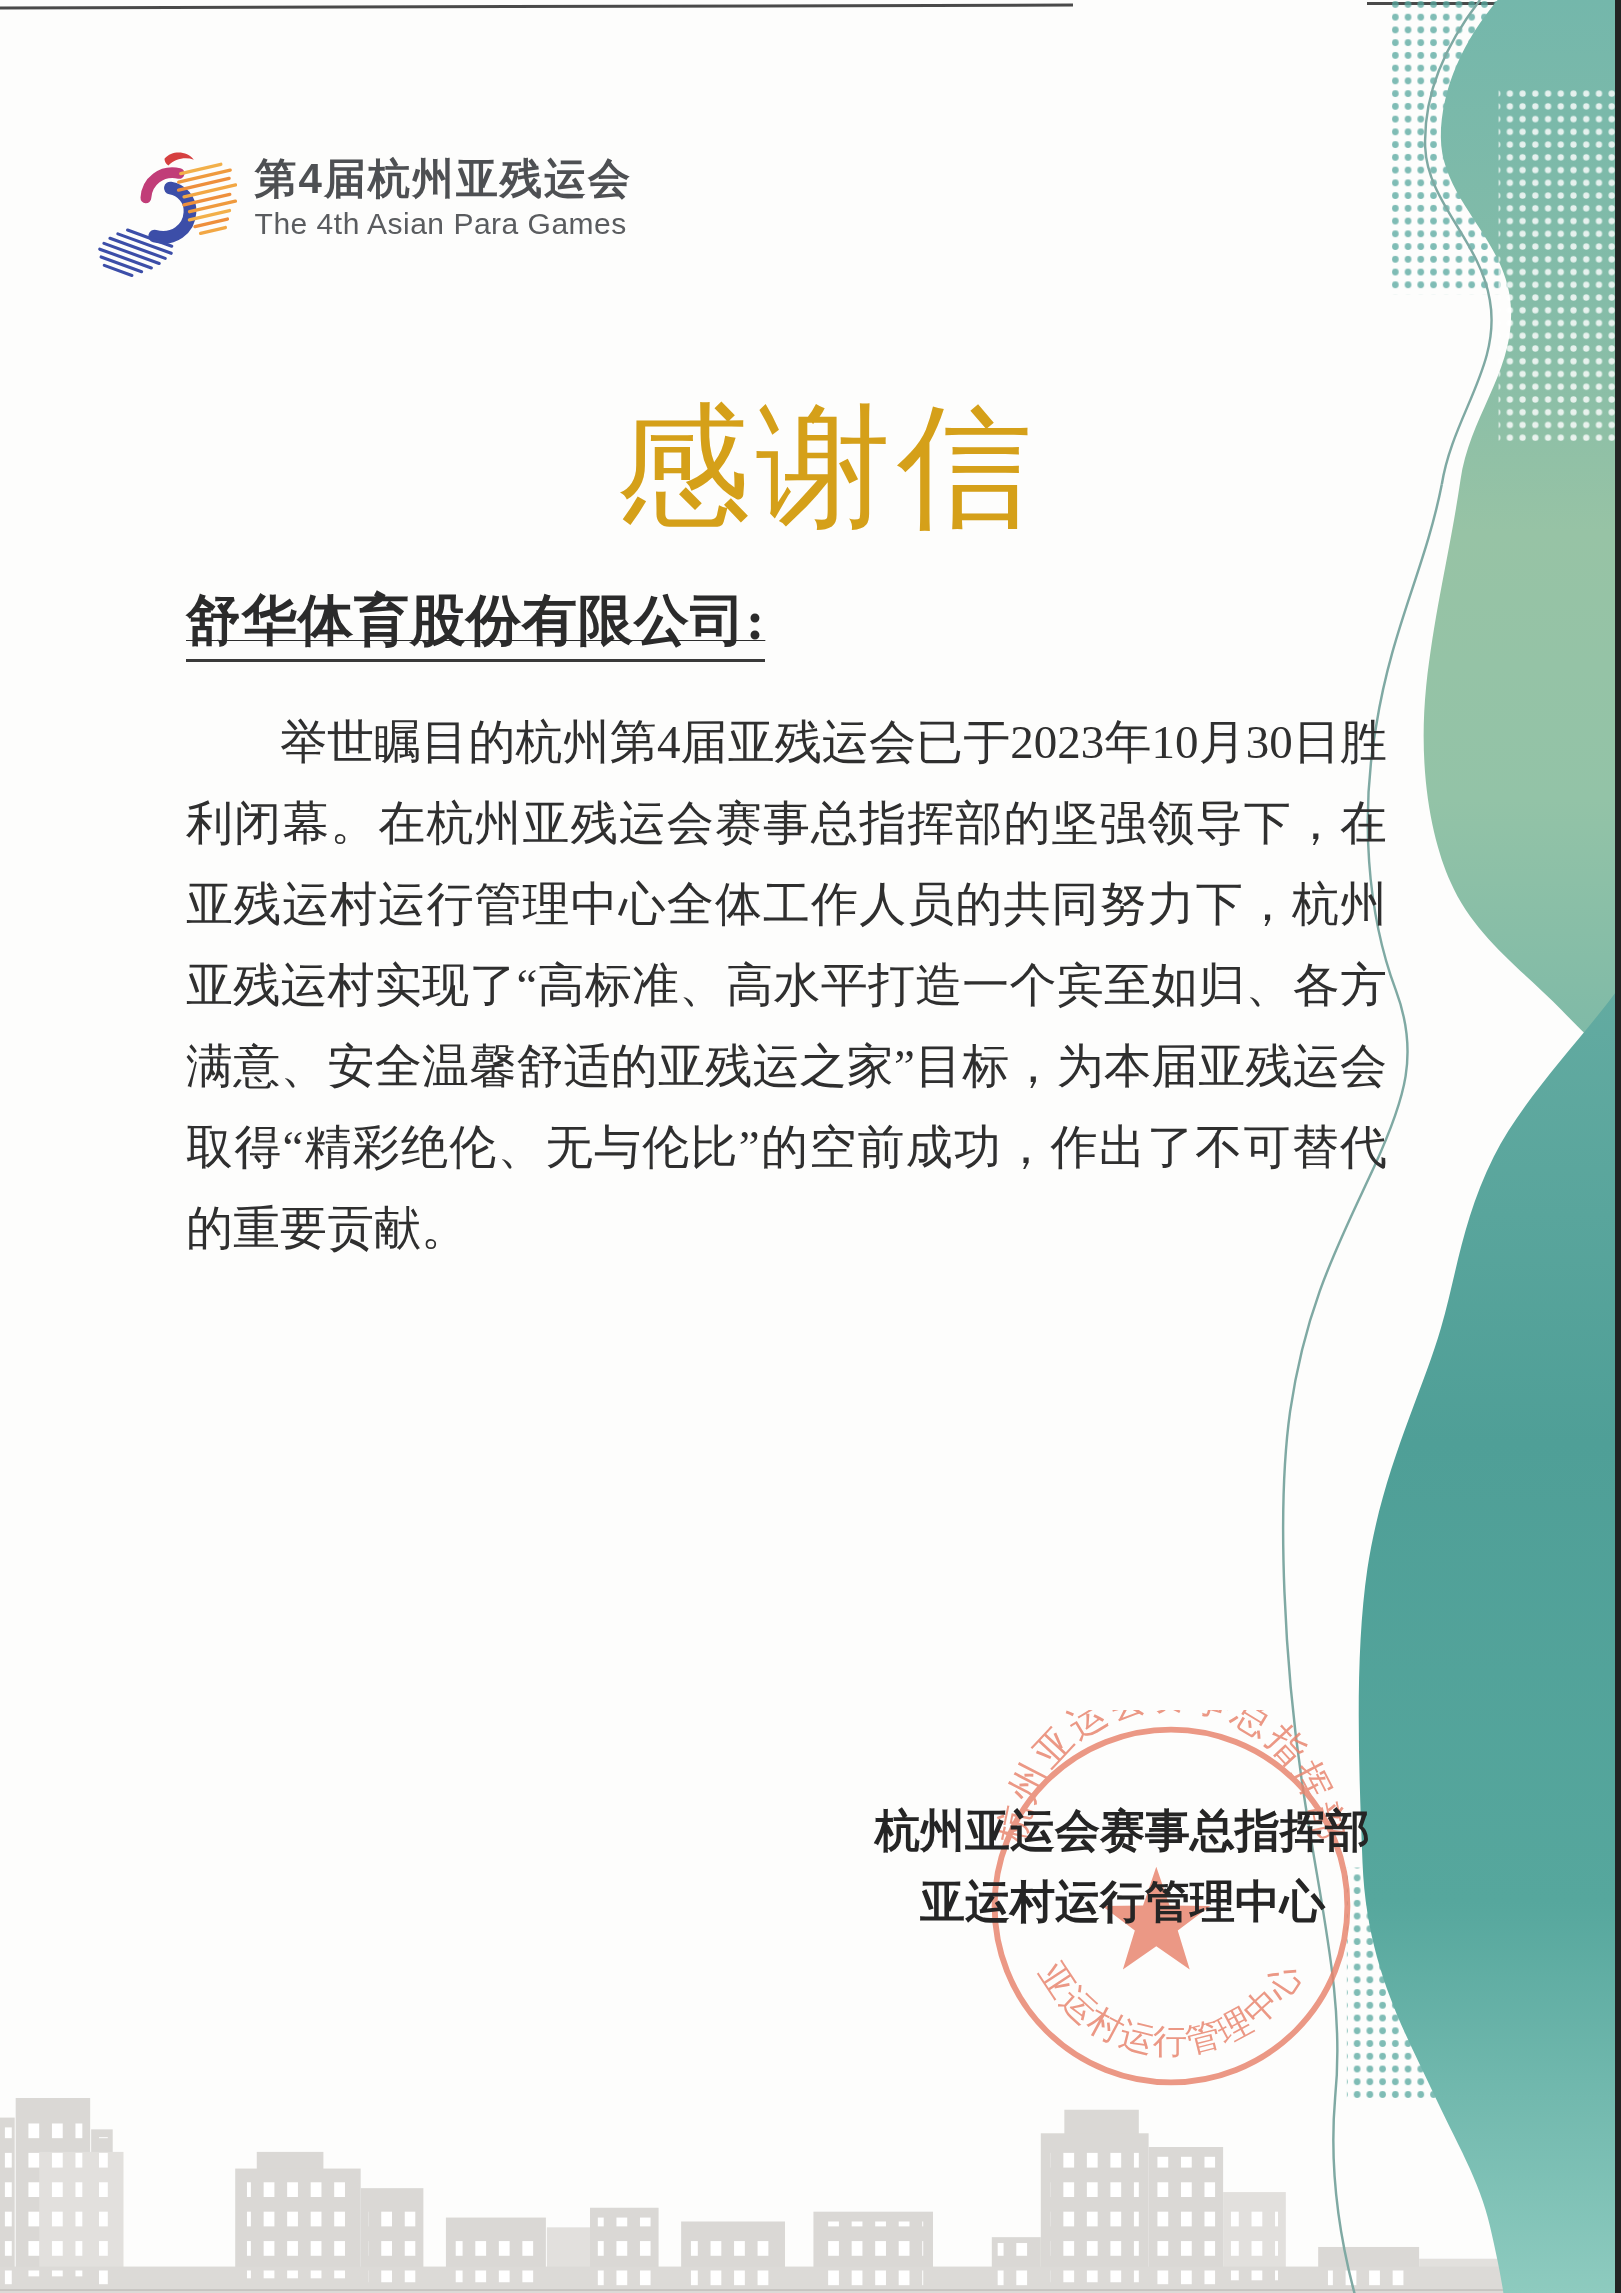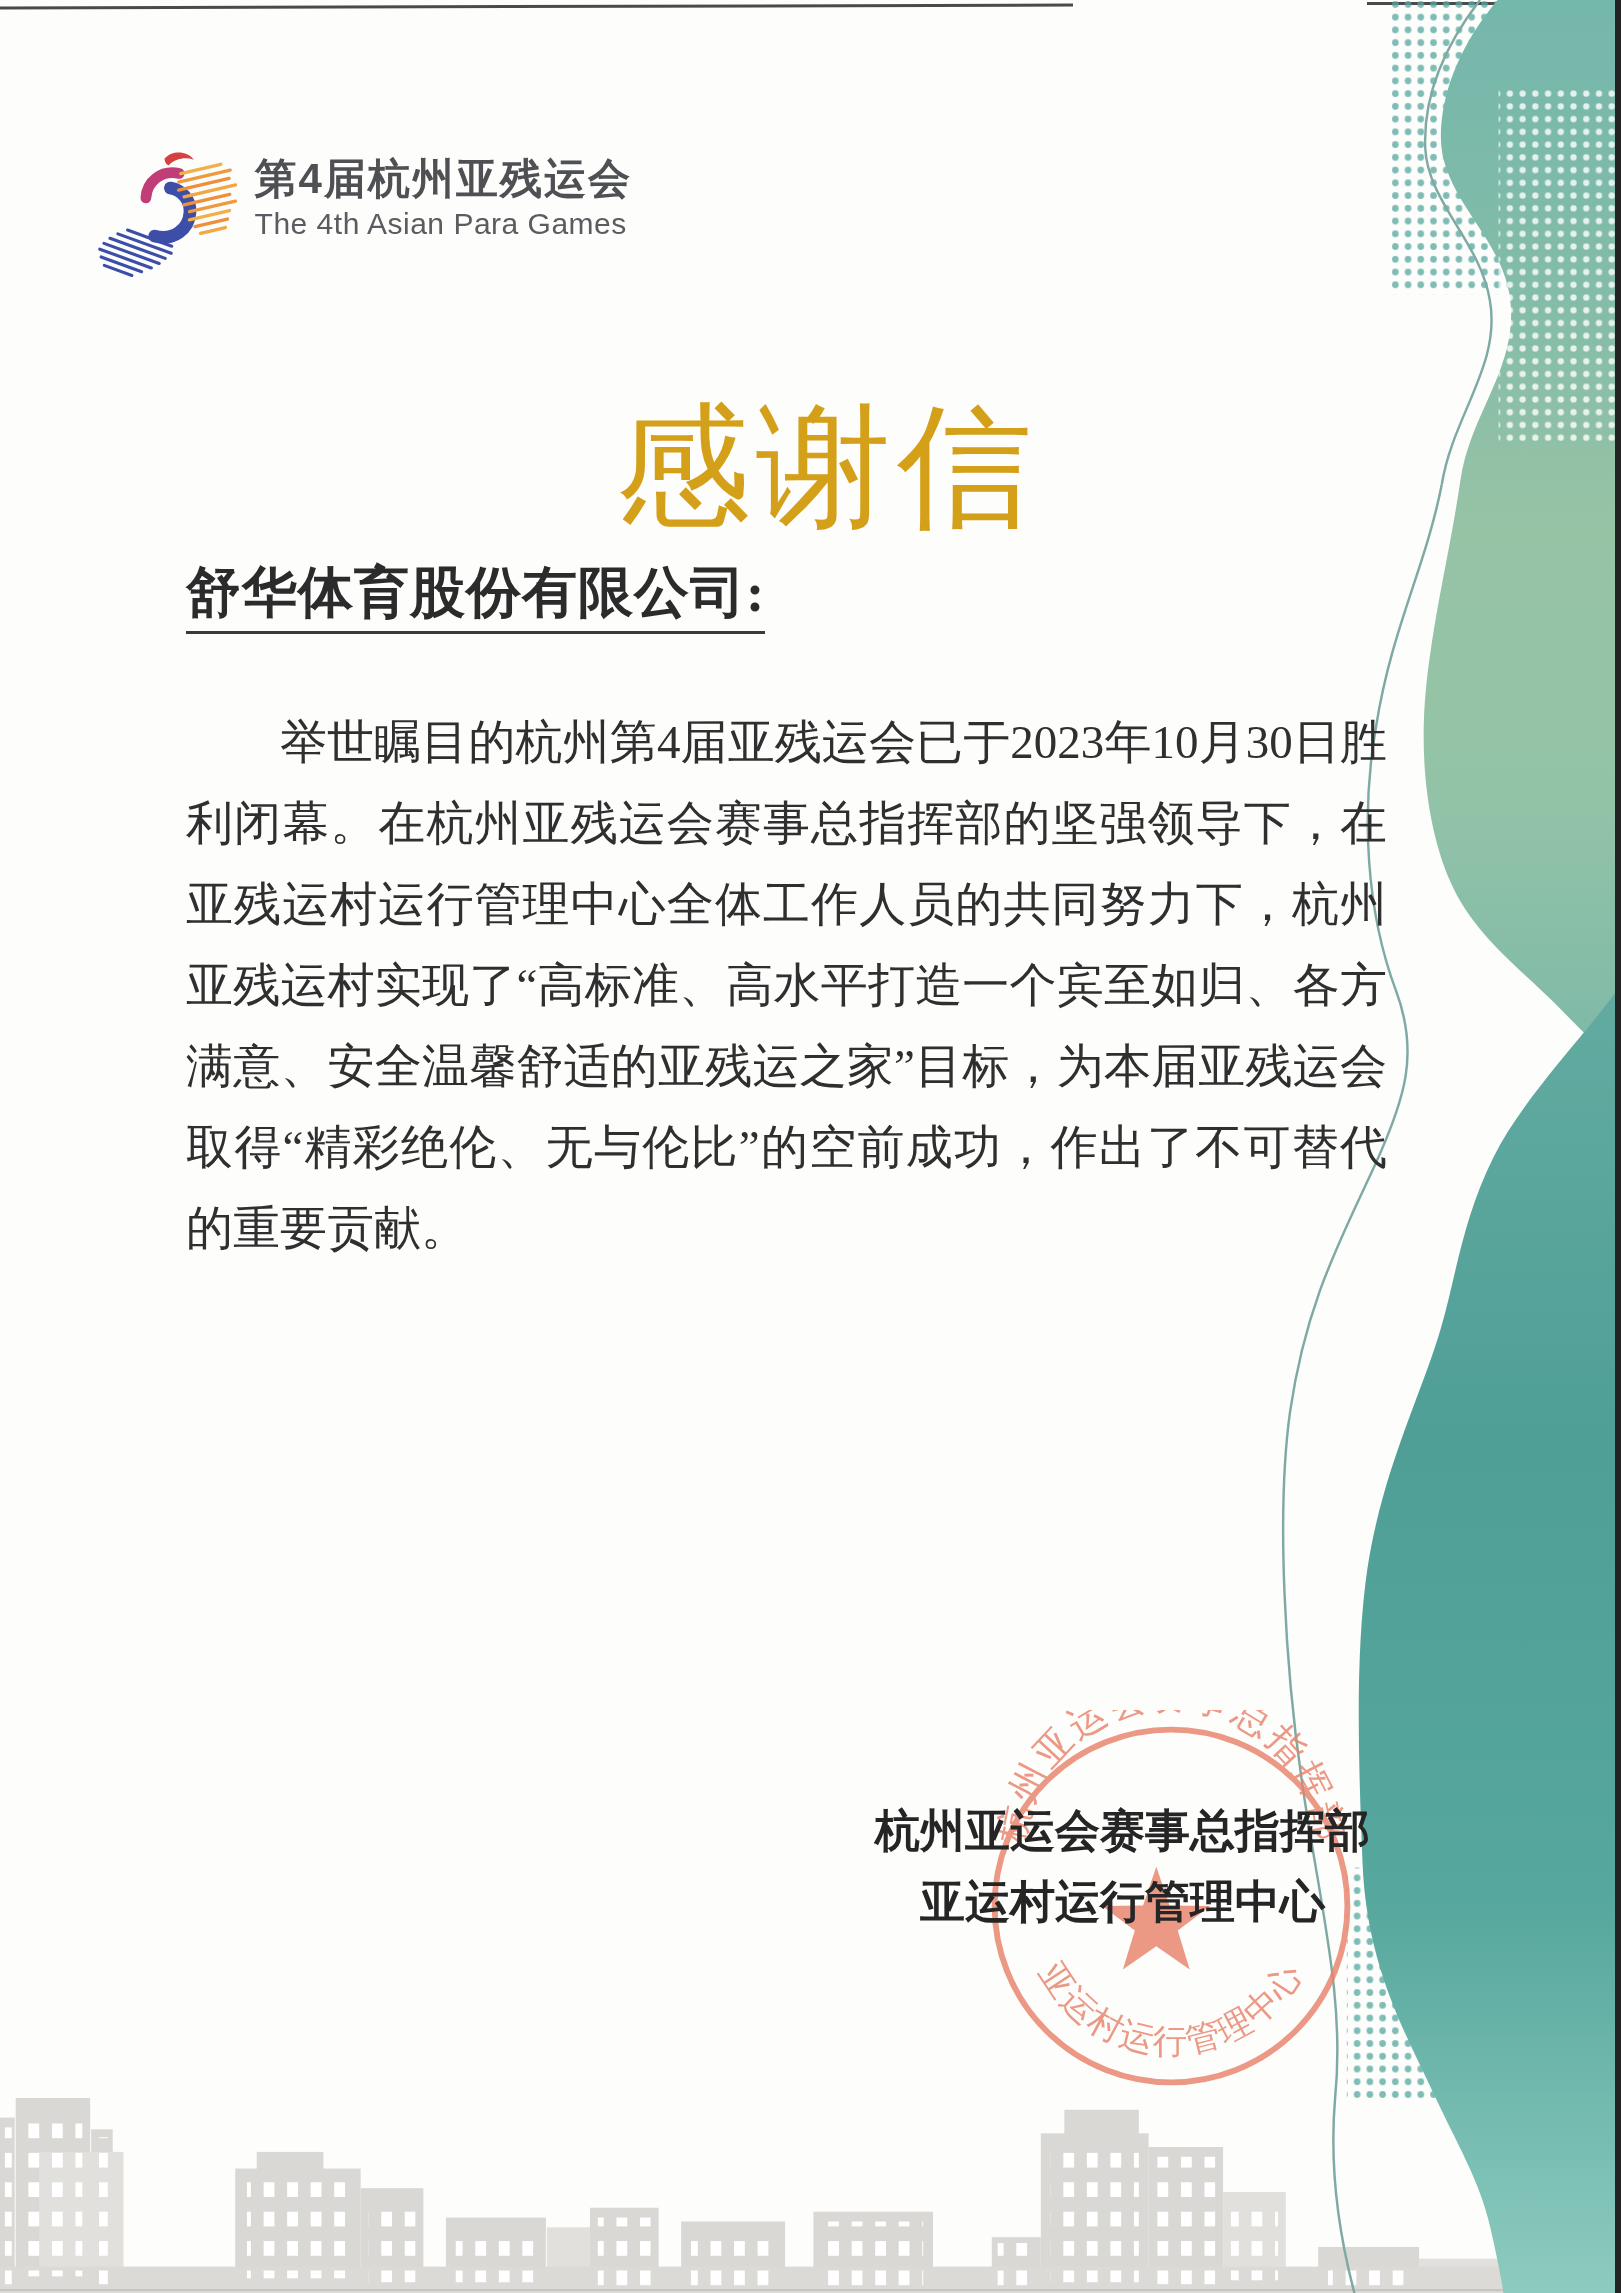--- a/index.html
+++ b/index.html
@@ -26,21 +26,21 @@
   .logo-texts{display:flex;flex-direction:column;padding-top:9.8px;font-family:"Liberation Sans","DejaVu Sans",sans-serif;}
   .logo-zh{font-size:42px;font-weight:600;color:#4e5053;letter-spacing:2px;line-height:1.15;}
   .logo-en{font-size:30px;font-weight:500;color:#5a5c5f;letter-spacing:0.5px;margin-top:3.9px;}
   
   .letter-title{
     position:absolute;left:0;top:361px;width:1621px;margin:16px;
     text-align:center;font-size:135px;font-weight:normal;
     color:#D5A019;letter-spacing:5.9px;z-index:3;
   }
   
-  .salutation{position:absolute;left:186px;top:556px;z-index:3;}
+  .salutation{position:absolute;left:186px;top:584px;z-index:3;text-decoration:underline;}
   .salutation span{
     font-size:55px;font-weight:bold;color:#2b2b2b;
     border-bottom:3.9px solid #3a3a3a;padding-bottom:7.8px;letter-spacing:1px;
   }
   
   .body-text{
     position:absolute;left:186px;top:702px;width:1201px;z-index:3;
     font-size:47px;line-height:81px;text-align:justify;color:#2f2f2f;
     font-weight:500;
   }

